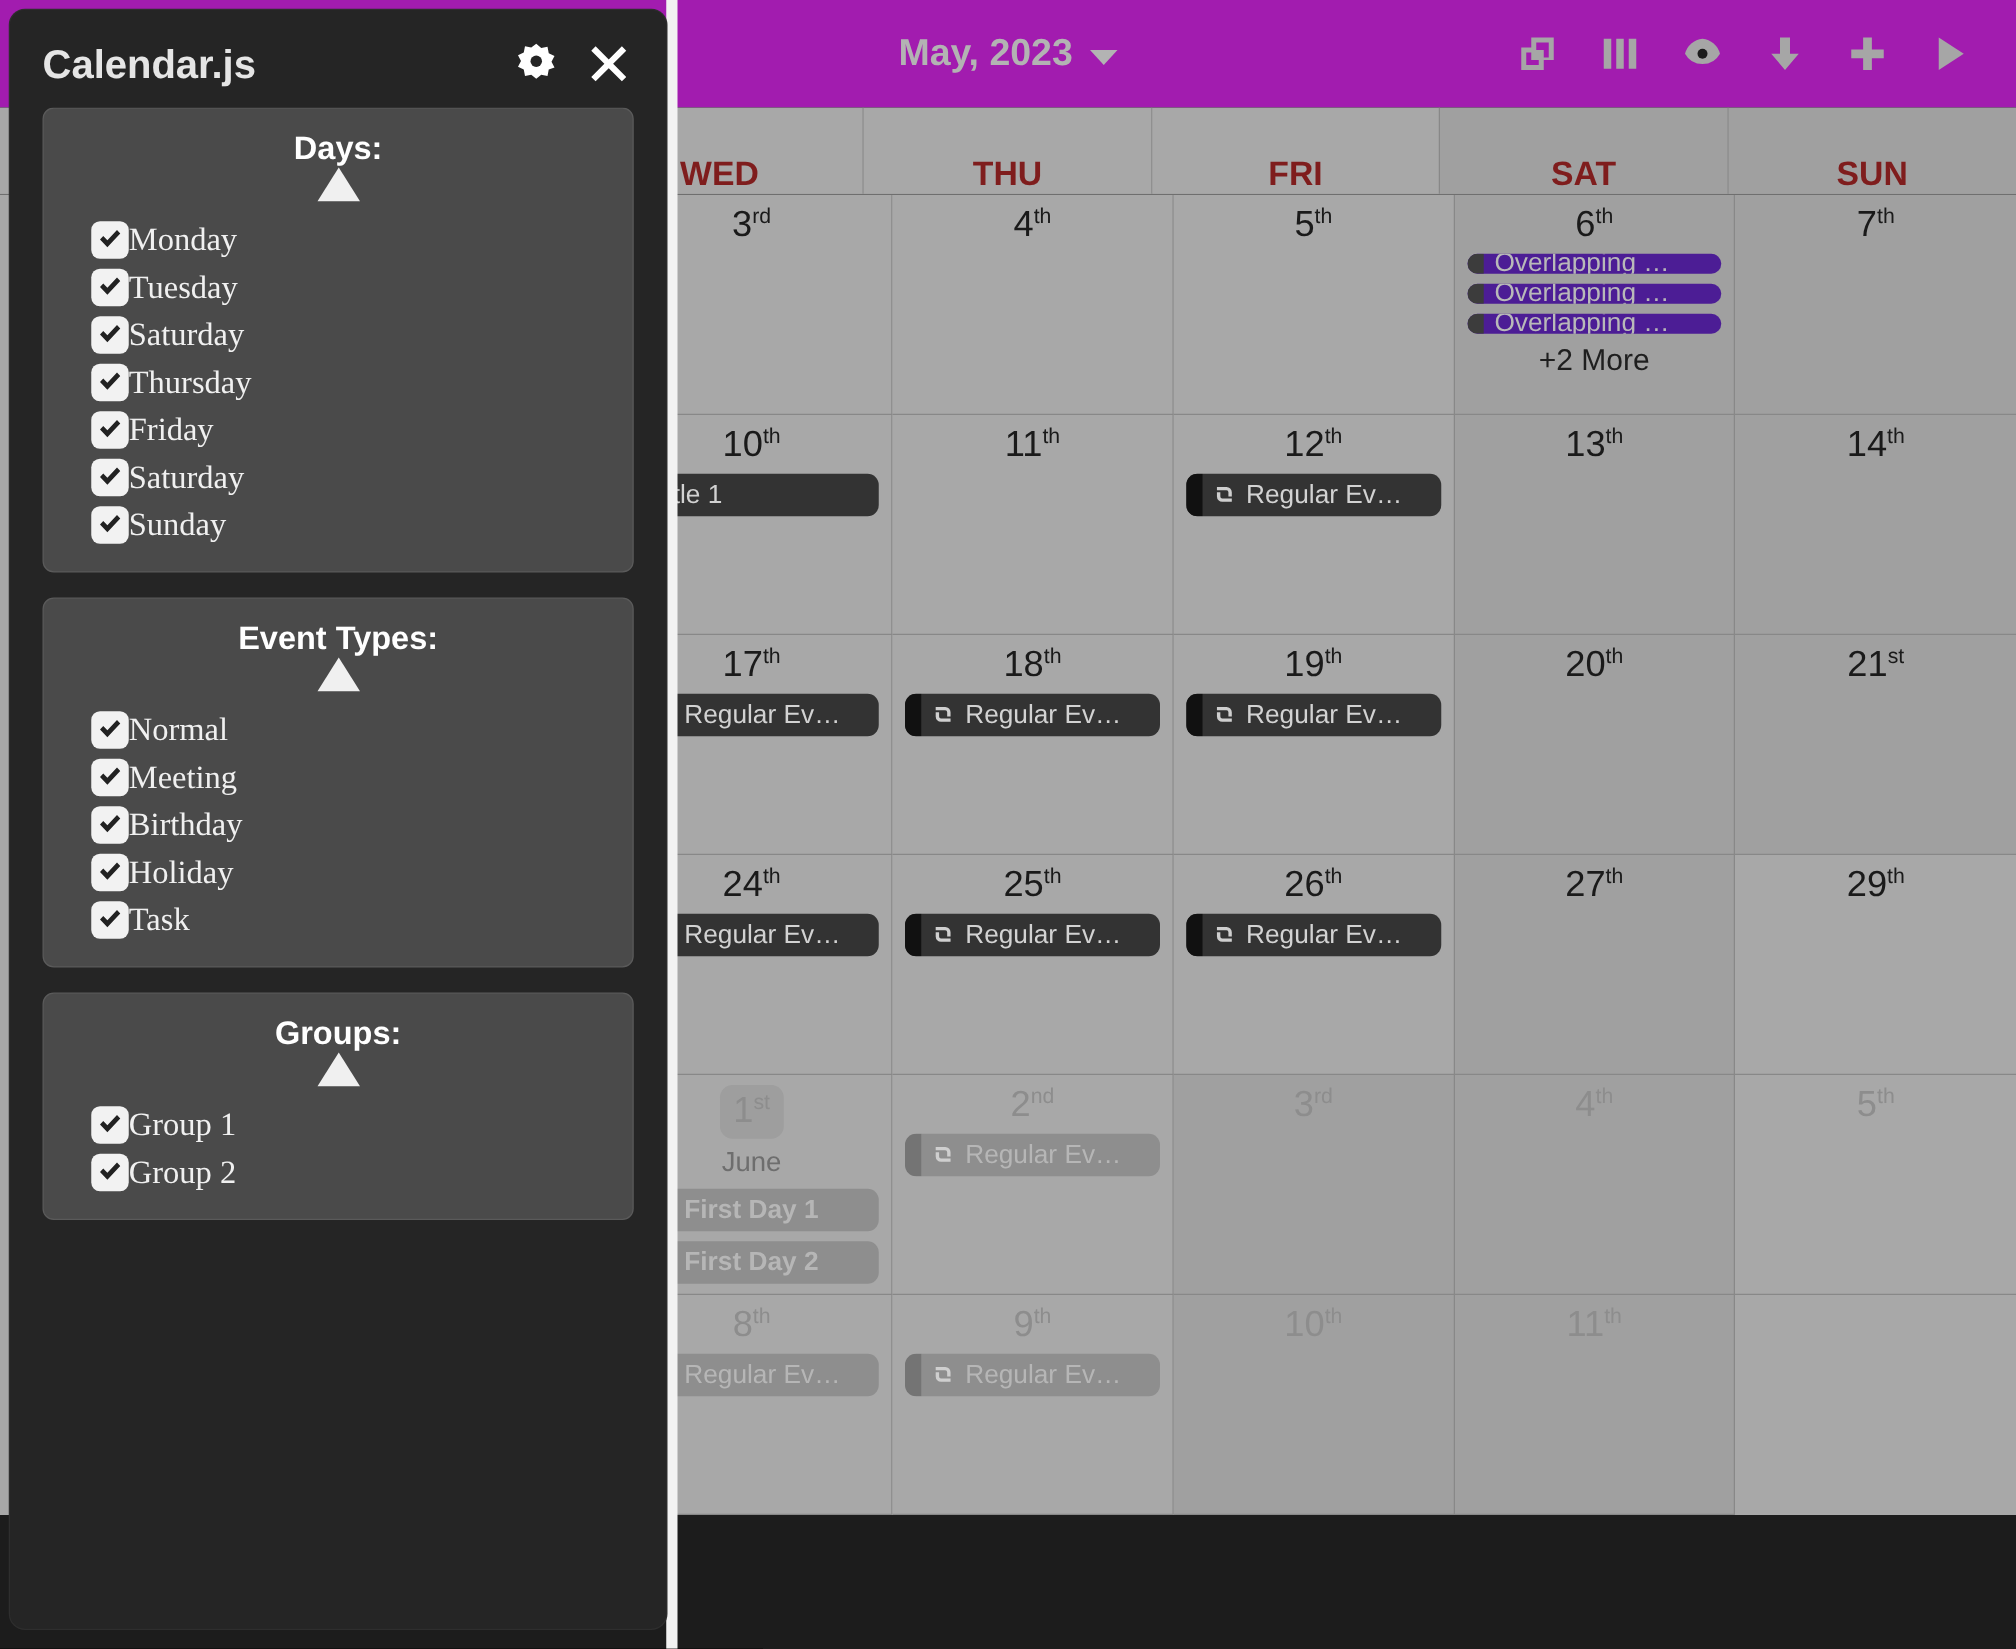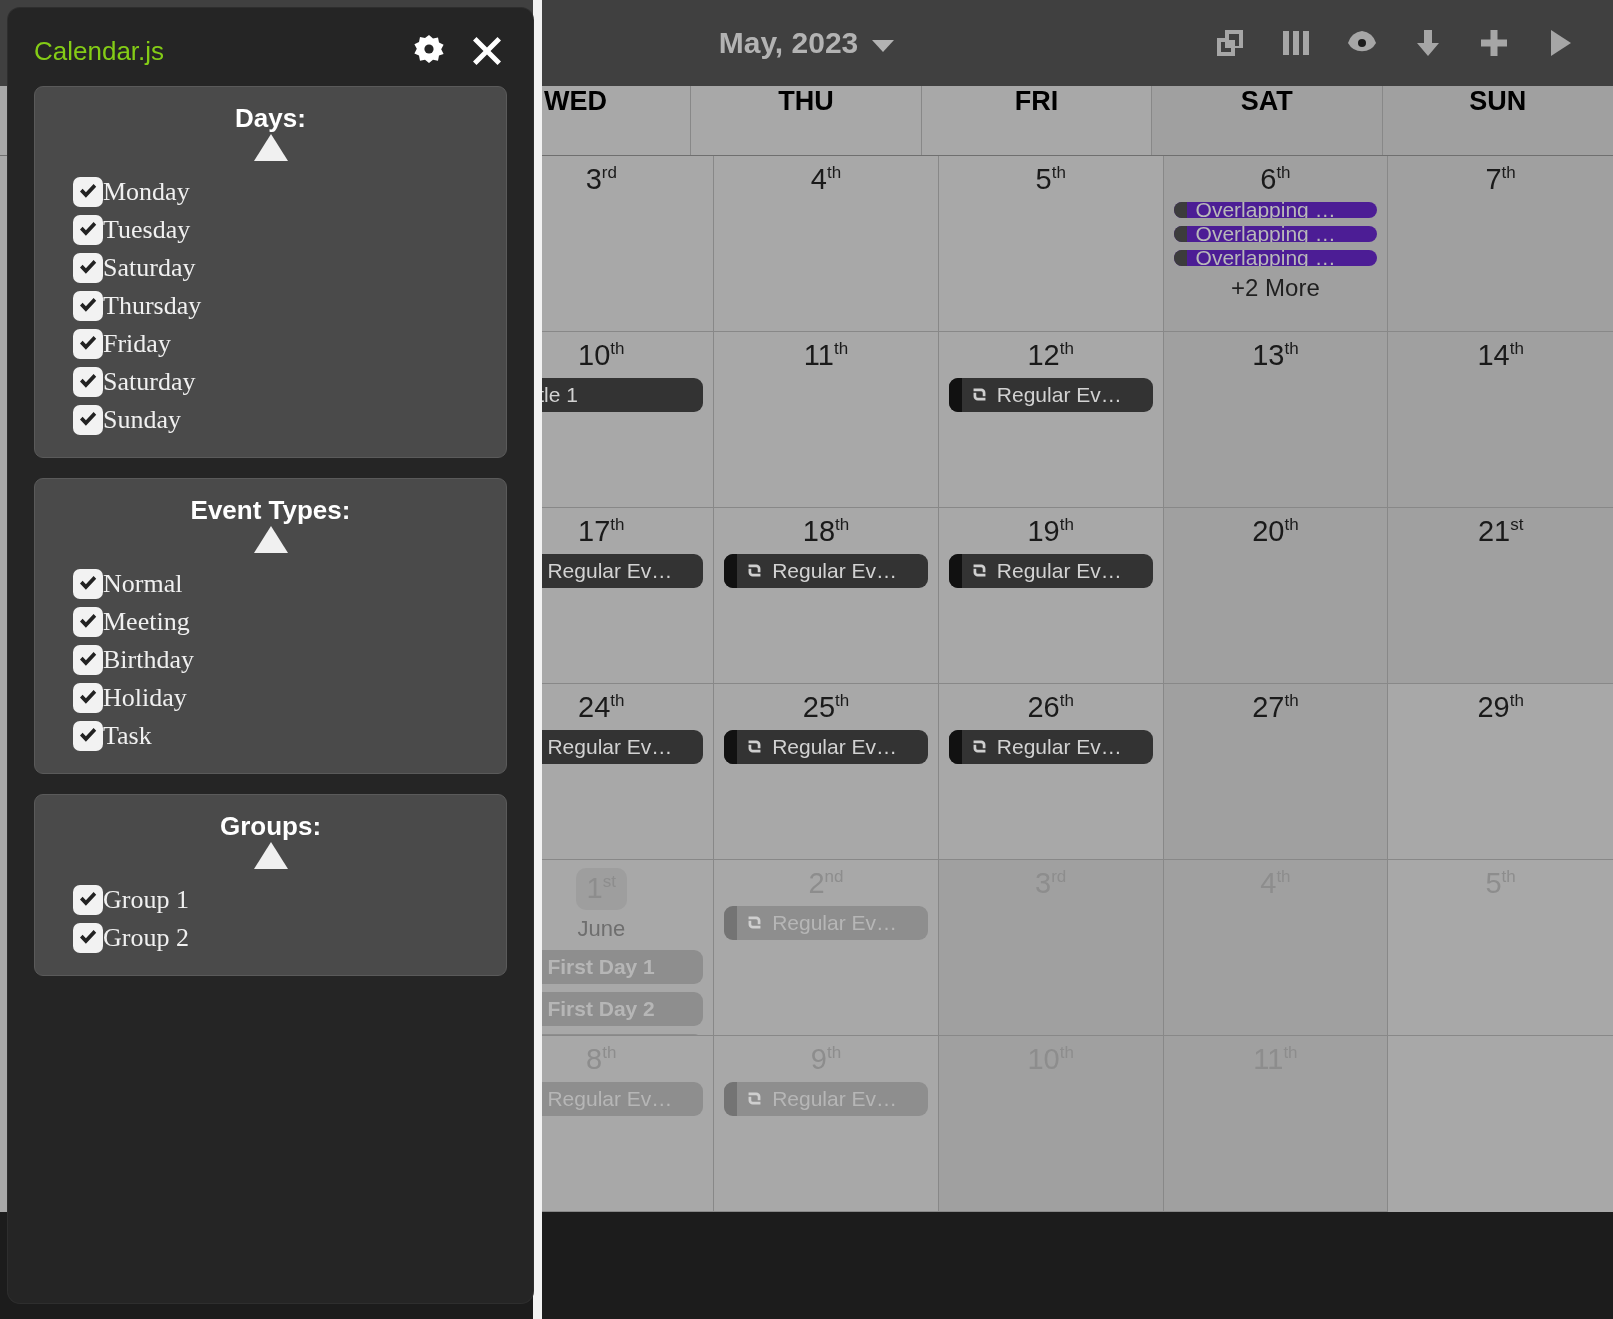--- a/index.html
+++ b/index.html
@@ -12,21 +12,21 @@
   #root { position: relative; width: 1613px; height: 1319px; background: #000; }
 
   
   .calendar {
     position: absolute; left: 0; top: 0; width: 1613px; height: 1319px;
     background: #1c1c1c;
     display: flex; flex-direction: column;
   }
   .cal-titlebar {
     height: 86px; flex: 0 0 86px;
-    background: #404040;
+    background: #a21caf;
     display: flex; align-items: center; position: relative;
   }
   .cal-title {
     position: absolute; left: 0; right: 0; text-align: center;
     font-size: 30px; font-weight: bold; color: #b3b3b3;
     display: flex; align-items: center; justify-content: center; gap: 14px;
   }
   .chevron-down {
     width: 0; height: 0;
     border-left: 11px solid transparent;
@@ -43,22 +43,22 @@
   
   .grid-wrap { flex: 1 1 auto; position: relative; overflow: hidden; }
   .dow-row {
     display: grid;
     grid-template-columns: repeat(7, 1fr);
     height: 70px;
     background: #a8a8a8;
     border-bottom: 1px solid #6f6f6f;
   }
   .dow {
-    display: flex; align-items: flex-start; justify-content: center;
-    font-size: 27px; font-weight: bold; color: #000000;
+    display: flex; align-items: flex-end; justify-content: center;
+    font-size: 27px; font-weight: bold; color: #7f1d1d;
     border-right: 1px solid #888;
     background: #a8a8a8;
   }
   .dow.weekend { background: #a0a0a0; }
   .dow:last-child { border-right: none; }
 
   .weeks {
     display: grid;
     grid-template-columns: repeat(7, 1fr);
     grid-auto-rows: 176px;
@@ -148,21 +148,21 @@
     border-radius: 12px;
     z-index: 6;
     display: flex; flex-direction: column;
     box-shadow: 0 0 0 1px #2e2e2e;
   }
   .panel-head {
     display: flex; align-items: center;
     padding: 18px 26px 10px 26px;
     height: 78px; flex: 0 0 78px;
   }
-  .panel-title { font-size: 26px; font-weight: normal; color: #84cc16; flex: 1 1 auto; }
+  .panel-title { font-size: 32px; font-weight: bold; color: #e5e5e5; flex: 1 1 auto; }
   .panel-head .picon { width: 40px; height: 40px; margin-left: 18px; cursor: pointer;
                        display:flex; align-items:center; justify-content:center; }
 
   .panel-body { padding: 0 26px; overflow: hidden; }
   .section {
     background: #4a4a4a;
     border: 1px solid #5a5a5a;
     border-radius: 9px;
     padding: 16px 22px 18px;
     margin-bottom: 20px;

